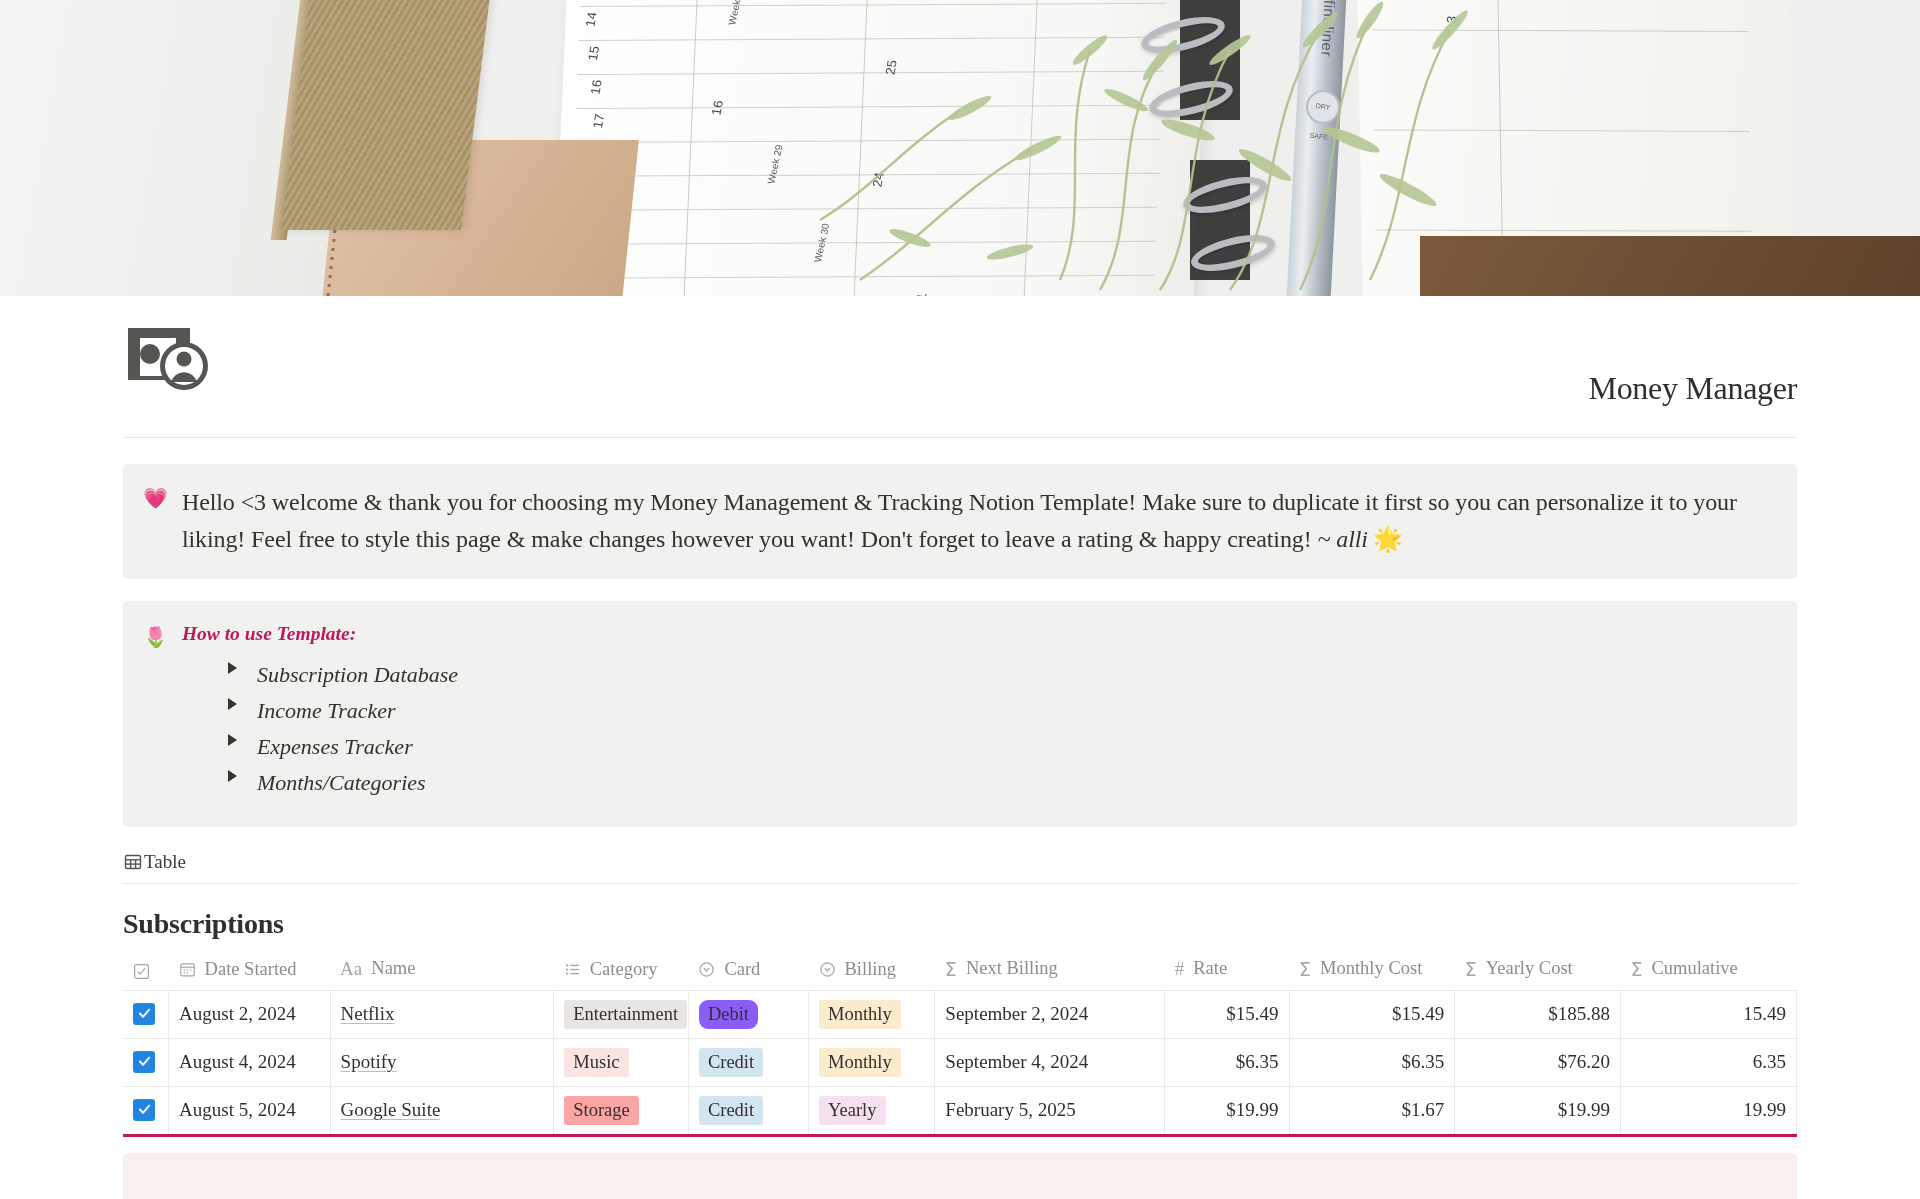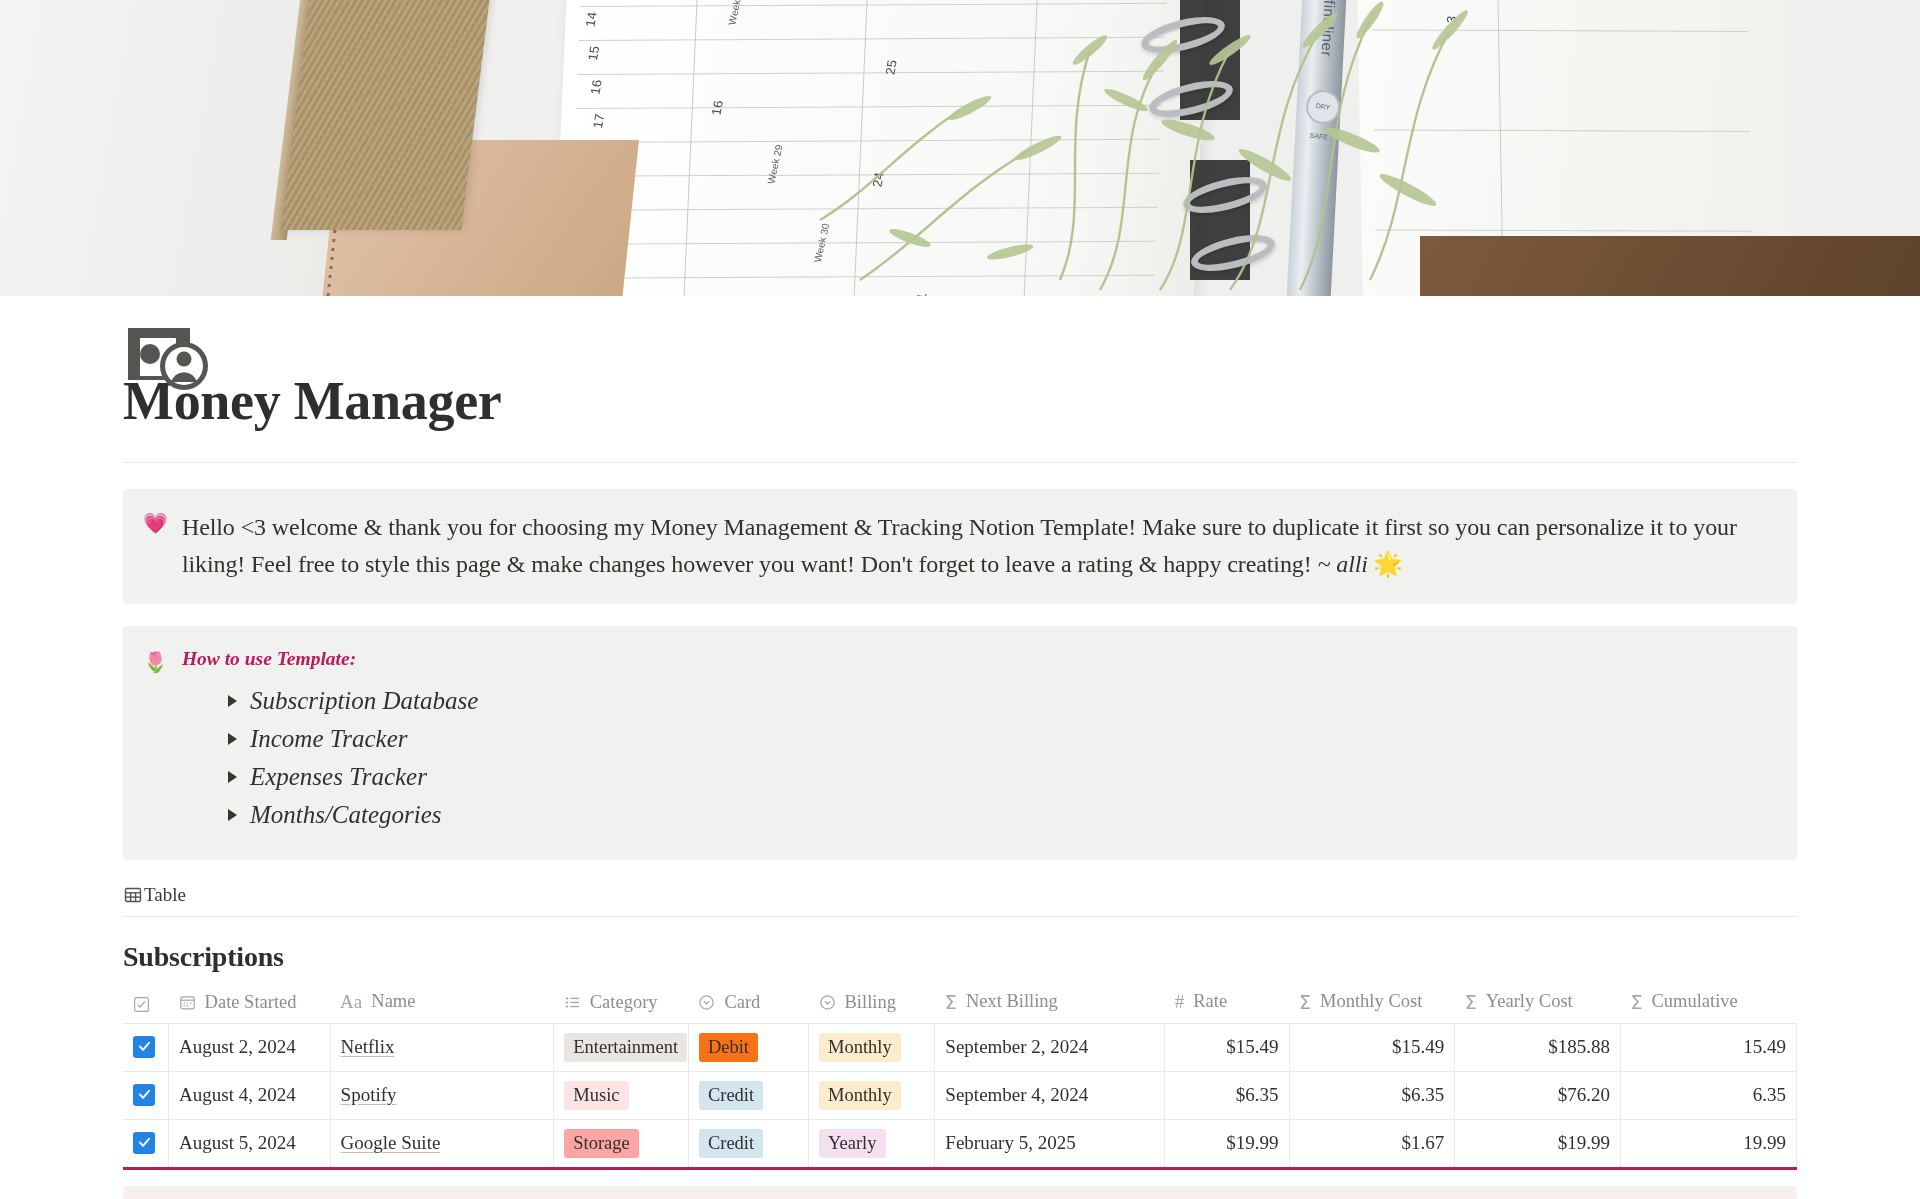--- a/index.html
+++ b/index.html
@@ -120,22 +120,22 @@
   
   .page { width: 1920px; padding: 0 0 0 0; background: #fff; }
   .content { width: 1674px; margin: 0 auto; padding-left: 0; }
 
   .page-icon {
     position: absolute; left: 126px; top: 322px;
     width: 100px; height: 72px; z-index: 5;
   }
 
   .title {
-    font-size: 54px; font-weight: 700; color: #2f2f2e;
-    letter-spacing: -.3px; padding: 74px 0 0 0;
+    font-size: 32px; font-weight: 400; color: #2f2f2e;
+    letter-spacing: -.3px; padding: 74px 0 0 0; text-align: right;
   }
 
   .hr {
     height: 1px; background: #e6e6e4; margin: 30px 0 0 0;
   }
 
   
   .callout {
     display: flex; gap: 14px;
     background: #f1f1ef; border-radius: 4px;
@@ -150,22 +150,22 @@
   .callout2 {
     display: flex; gap: 14px;
     background: #f1f1ef; border-radius: 4px;
     padding: 22px 20px 26px 20px; margin-top: 22px;
   }
   .howto-title {
     font-size: 19.5px; font-weight: 700; font-style: italic; color: #be185d;
   }
   .toggle-list { margin-top: 12px; }
   .toggle-row {
-    display: flex; align-items: center; gap: 13px;
-    padding: 5px 0 5px 46px; font-size: 25px; font-style: italic; color: #33312e;
+    display: flex; align-items: flex-start; gap: 20px;
+    padding: 5px 0 5px 46px; font-size: 22px; font-style: italic; color: #33312e;
   }
   .tri {
     width: 0; height: 0;
     border-left: 9px solid #39362f;
     border-top: 6px solid transparent;
     border-bottom: 6px solid transparent;
   }
 
   
   .viewbar {
@@ -522,21 +522,21 @@
           <td>
             <span class="chk">
               <svg width="15" height="15" viewBox="0 0 15 15">
                   <path d="M3 7.6 l3 3.2 l6-7" fill="none" stroke="#fff" stroke-width="2" stroke-linecap="round" stroke-linejoin="round"></path>
                 </svg>
             </span>
           </td>
           <td>August 2, 2024</td>
           <td><span class="link">Netflix</span></td>
           <td><span class="tag" id="r0cat" style="background: rgb(233, 229, 226);">Entertainment</span></td>
-          <td><span class="tag" id="r0card" style="background: #f97316;">Debit</span></td>
+          <td><span class="tag" id="r0card" style="background: #8b5cf6; border-radius: 9px;">Debit</span></td>
           <td><span class="tag" id="r0bill" style="background: rgb(251, 236, 205);">Monthly</span></td>
           <td>September 2, 2024</td>
           <td class="right">$15.49</td>
           <td class="right">$15.49</td>
           <td class="right">$185.88</td>
           <td class="right">15.49</td>
         </tr>
 
         <tr>
           <td>

